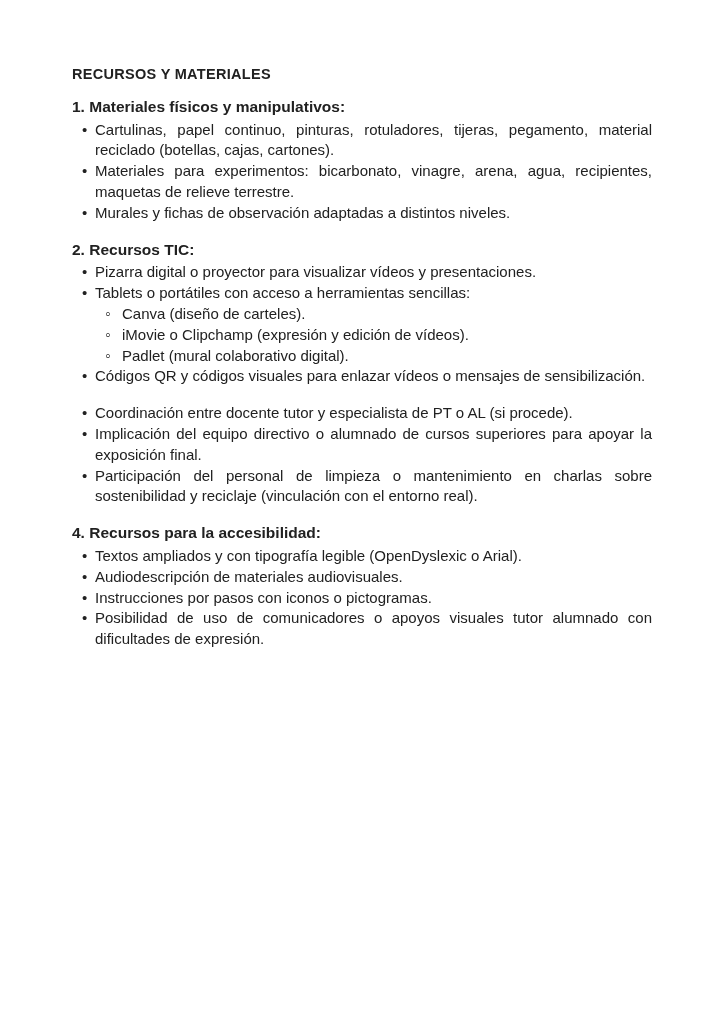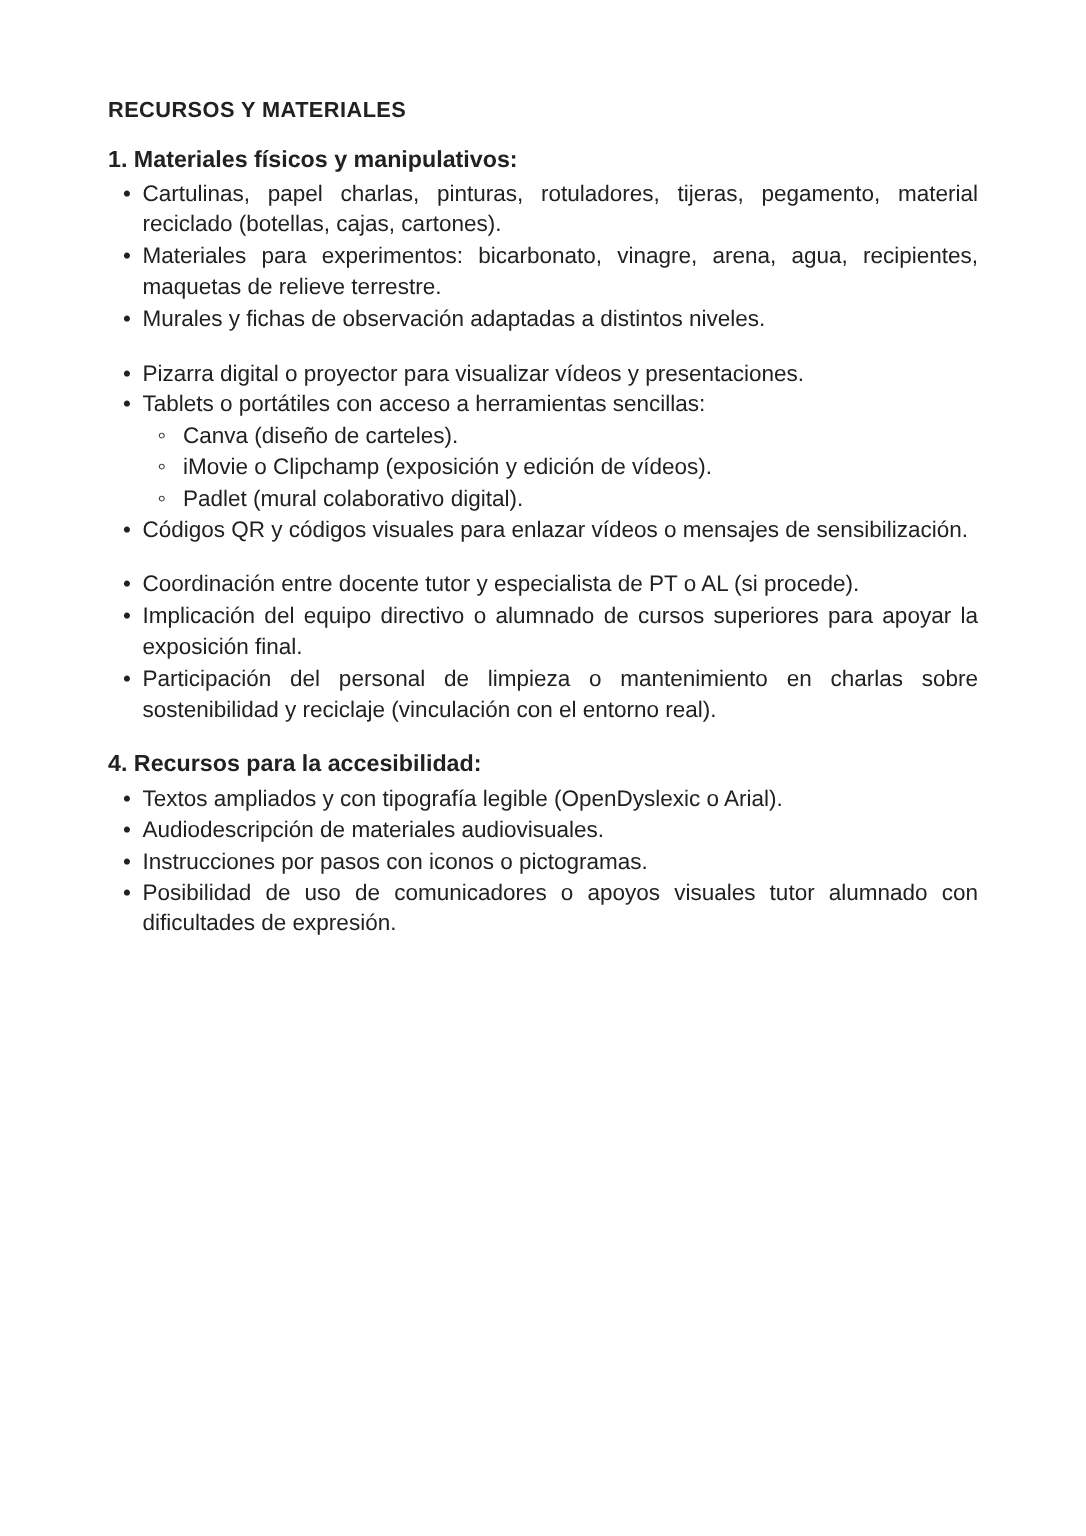--- a/index.html
+++ b/index.html
@@ -80,47 +80,48 @@
 
 <div class="page">
 
   <h1 class="page-title">RECURSOS Y MATERIALES</h1>
 
   <main>
       <section class="doc-section">
         <h2 class="section-heading">1. Materiales físicos y manipulativos:</h2>
         <div class="item">
           <span class="bullet">•</span>
-          <p class="txt">Cartulinas, papel charlas, pinturas, rotuladores, tijeras, pegamento, material reciclado (botellas, cajas, cartones).</p>
+          <p class="txt">Cartulinas, papel continuo, pinturas, rotuladores, tijeras, pegamento, material reciclado (botellas, cajas, cartones).</p>
         </div>
         <div class="item">
           <span class="bullet">•</span>
           <p class="txt">Materiales para experimentos: bicarbonato, vinagre, arena, agua, recipientes, maquetas de relieve terrestre.</p>
         </div>
         <div class="item">
           <span class="bullet">•</span>
           <p class="txt">Murales y fichas de observación adaptadas a distintos niveles.</p>
         </div>
       </section>
       <section class="doc-section">
+        <h2 class="section-heading">2. Recursos TIC:</h2>
         <div class="item">
           <span class="bullet">•</span>
           <p class="txt">Pizarra digital o proyector para visualizar vídeos y presentaciones.</p>
         </div>
         <div class="item">
           <span class="bullet">•</span>
           <p class="txt">Tablets o portátiles con acceso a herramientas sencillas:</p>
         </div>
         <div class="item subitem">
           <span class="bullet">◦</span>
           <p class="txt">Canva (diseño de carteles).</p>
         </div>
         <div class="item subitem">
           <span class="bullet">◦</span>
-          <p class="txt">iMovie o Clipchamp (exposición y edición de vídeos).</p>
+          <p class="txt">iMovie o Clipchamp (expresión y edición de vídeos).</p>
         </div>
         <div class="item subitem">
           <span class="bullet">◦</span>
           <p class="txt">Padlet (mural colaborativo digital).</p>
         </div>
         <div class="item">
           <span class="bullet">•</span>
           <p class="txt">Códigos QR y códigos visuales para enlazar vídeos o mensajes de sensibilización.</p>
         </div>
       </section>

